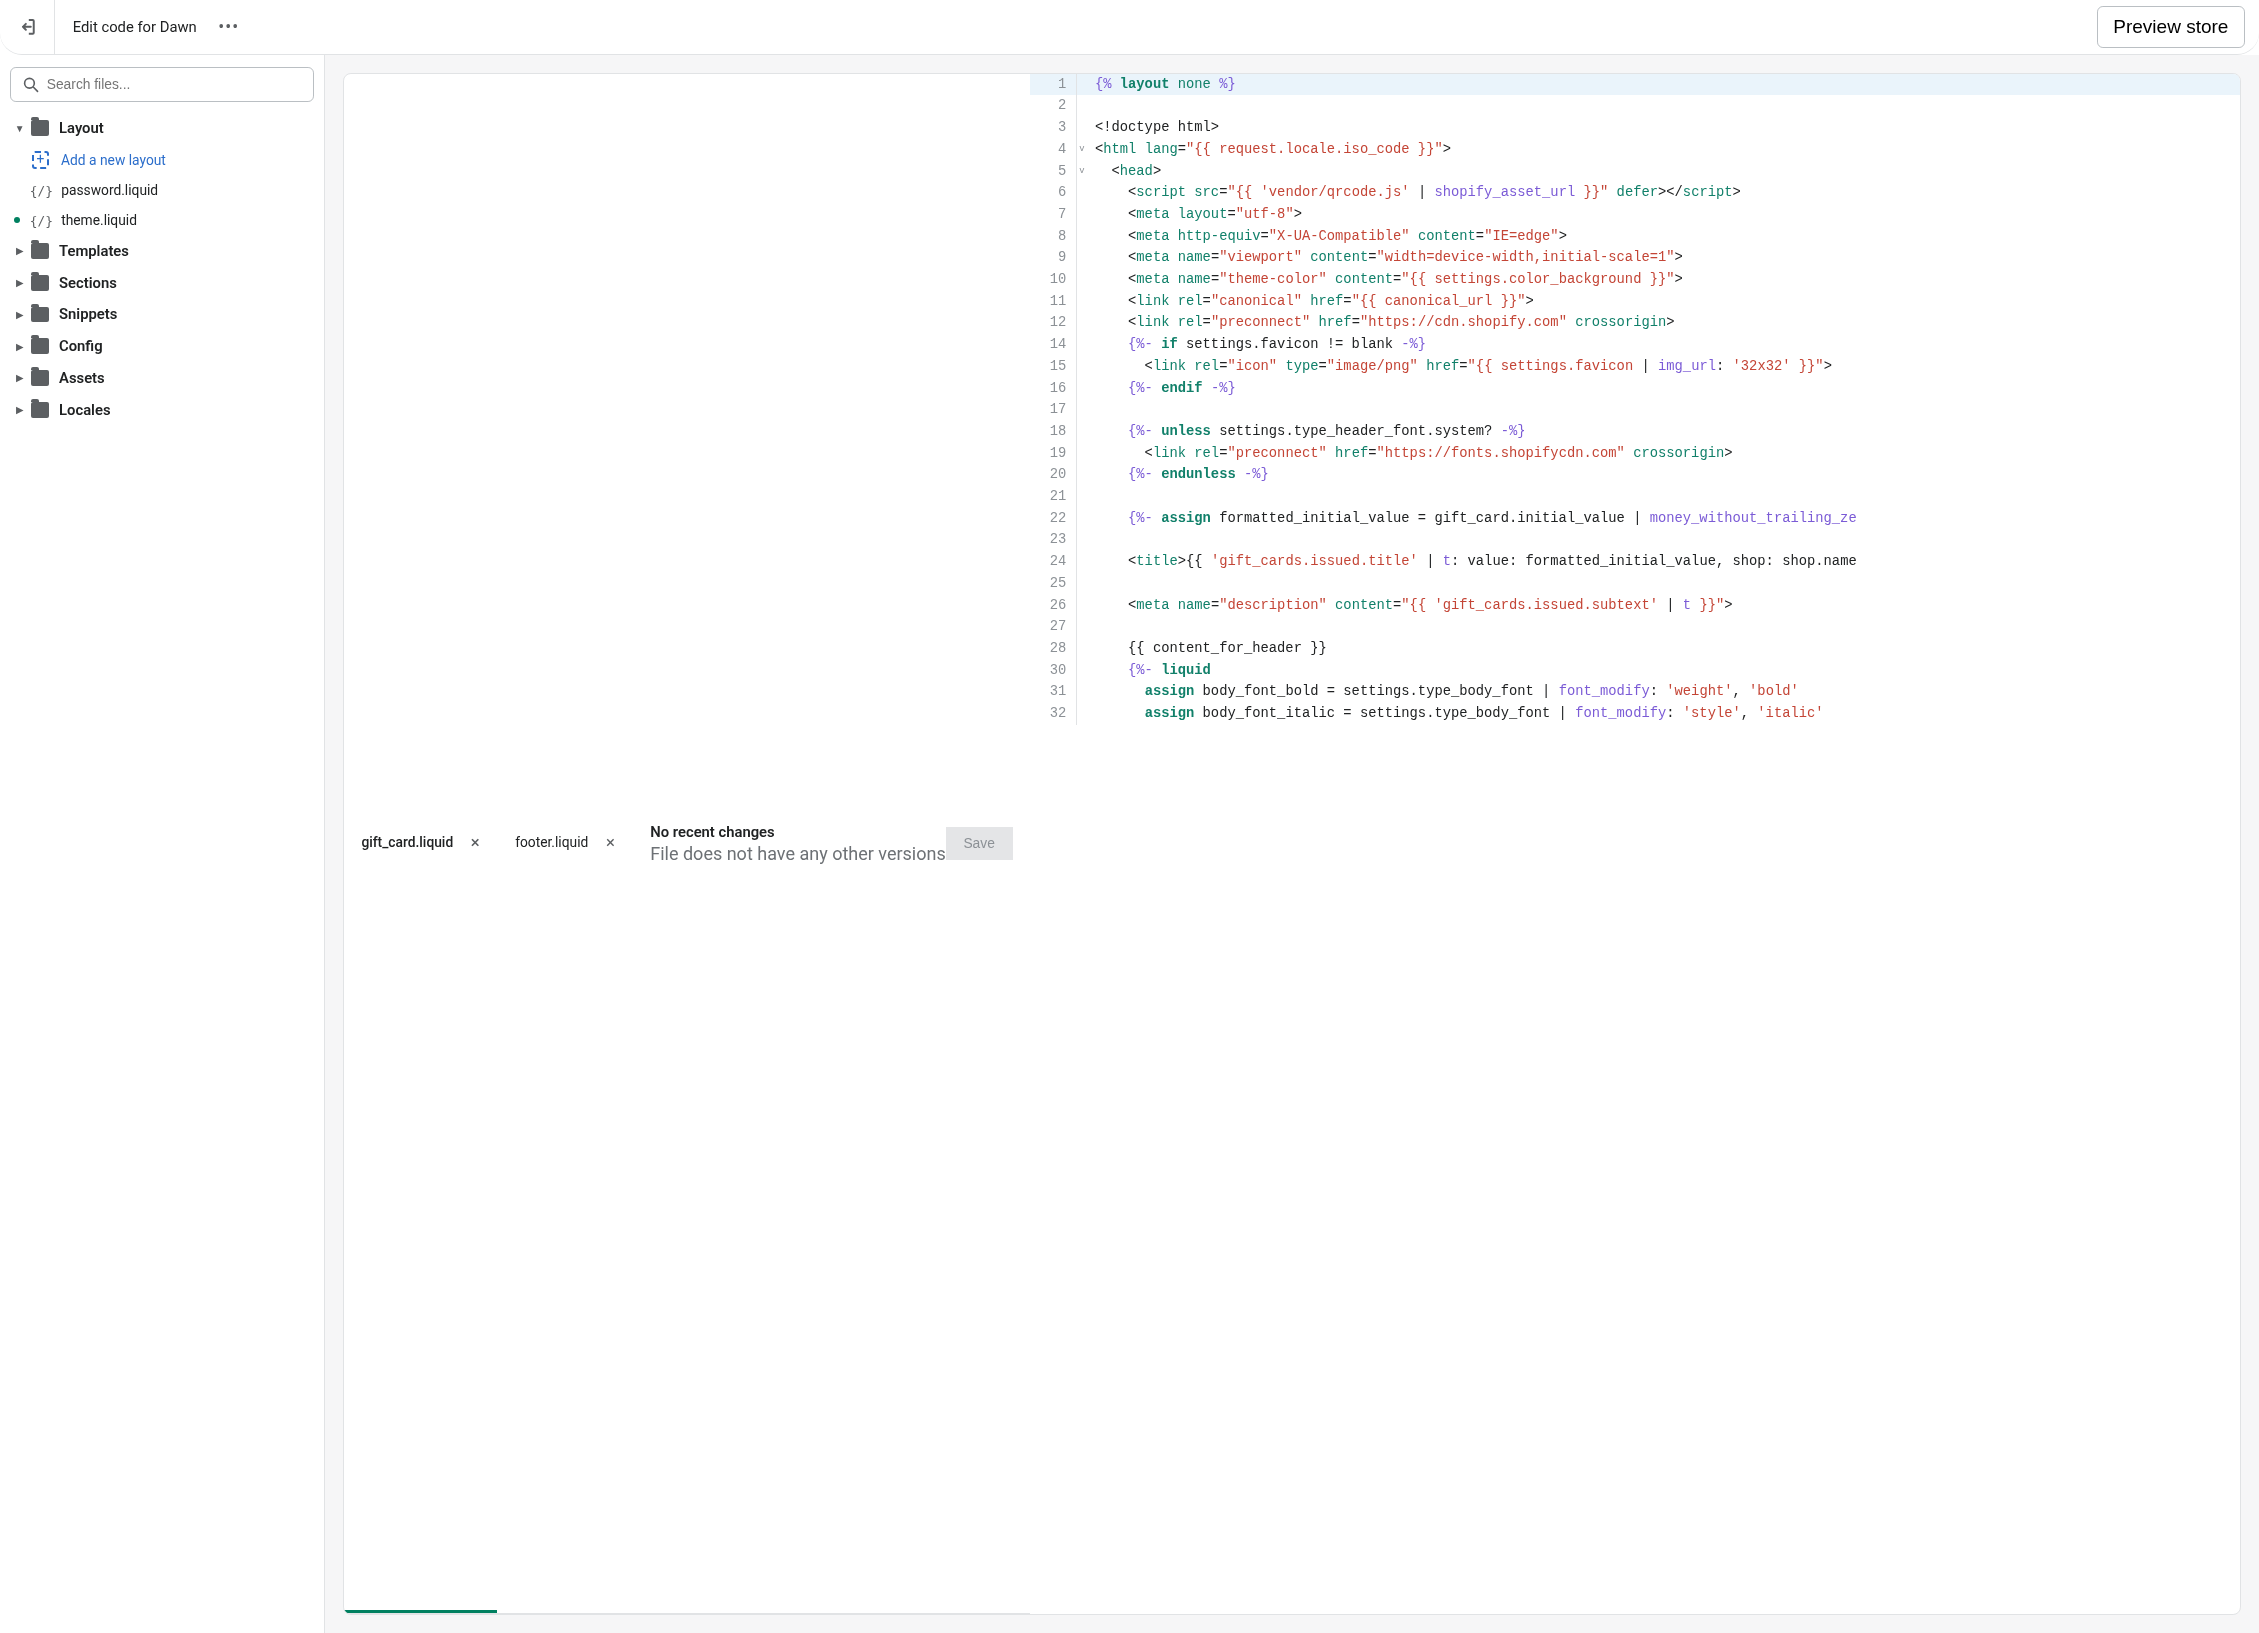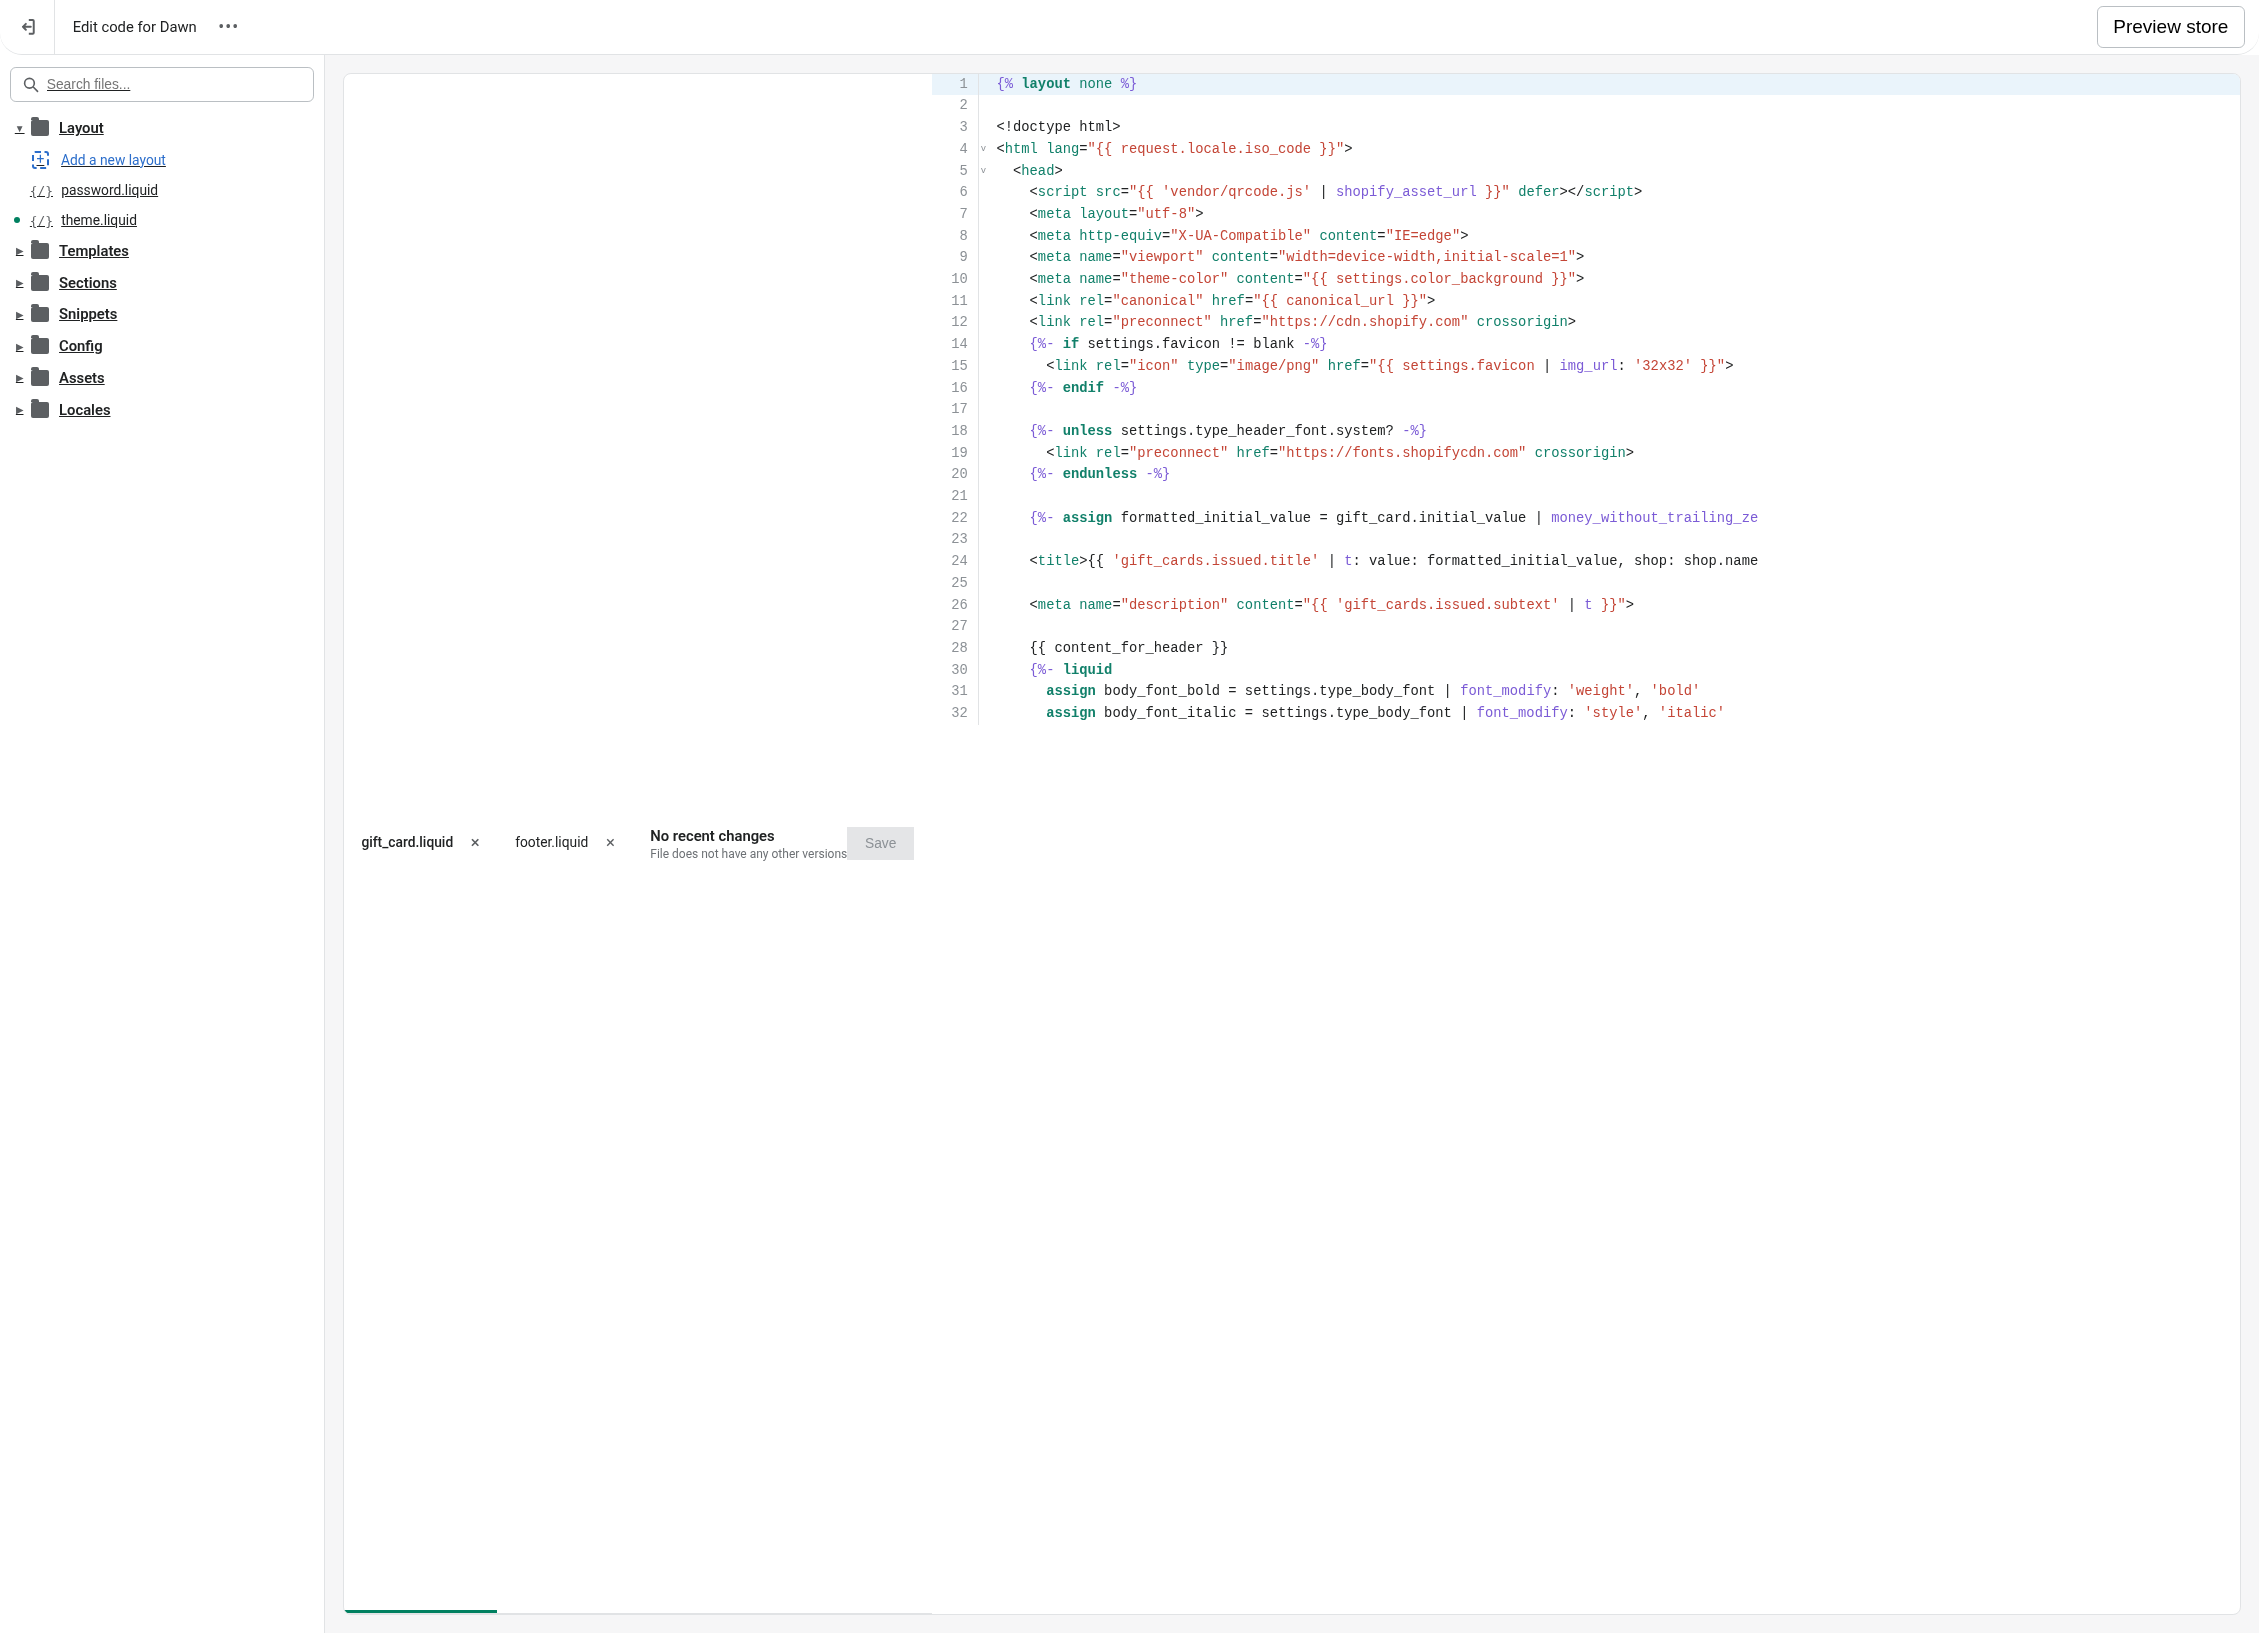--- a/index.html
+++ b/index.html
@@ -8,21 +8,21 @@
 
 .header { display: flex; align-items: center; height: 55px; border-bottom: 1px solid #e1e3e5; border-radius: 22px; }
 .back-btn { width: 55px; height: 55px; display: flex; align-items: center; justify-content: center; border-right: 1px solid #e1e3e5; cursor: pointer; }
 .title { padding: 0 17.7px; font-size: 14.8px; color: #202223; }
 .dots { cursor: pointer; color: #5c5f62; font-size: 17.7px; letter-spacing: 1px; padding: 0 3.9px; }
 .spacer { flex: 1; }
 .preview-btn { margin-right: 13.8px; padding: 8.9px 15.8px; border: 1px solid #babfc3; border-radius: 5.9px; background: #fff; font-size: 19px; cursor: pointer; font-weight: 500; }
 
 
 .body { display: flex; height: calc(100vh - 55px); }
-.sidebar { width: 325px; border-right: 1px solid #e1e3e5; padding: 11.8px 9.9px; overflow-y: auto; text-decoration: underline; }
+.sidebar { width: 325px; border-right: 1px solid #e1e3e5; padding: 11.8px 9.9px; overflow-y: auto; }
 .main { flex: 1; background: #f6f6f7; padding: 17.7px; overflow: hidden; display: flex; flex-direction: column; }
 
 
 .search { display: flex; align-items: center; border: 1px solid #babfc3; border-radius: 5.9px; padding: 7.9px 11.8px; margin-bottom: 9.9px; }
 .search input { border: none; outline: none; font-size: 13.8px; width: 100%; margin-left: 7.9px; color: #6d7175; }
 
 
 .tree-row { display: flex; align-items: center; padding: 6.9px 3.9px; cursor: pointer; border-radius: 3.9px; }
 .caret { width: 11.8px; display: inline-flex; justify-content: center; color: #5c5f62; font-size: 9.9px; }
 .folder-icon { width: 17.7px; height: 15.8px; background: #5c5f62; border-radius: 2px 2px 2px 2px; margin: 0 9.9px 0 5.9px; position: relative; }
@@ -36,21 +36,21 @@
 .file-row.rel { position: relative; }
 
 
 .editor-panel { background: #fff; border: 1px solid #e1e3e5; border-radius: 7.9px; flex: 1; display: flex; overflow: hidden; }
 .tabs { display: flex; border-bottom: 1px solid #e1e3e5; }
 .tab { display: flex; align-items: center; padding: 13.8px 17.7px; font-size: 13.8px; cursor: pointer; border-bottom: 3px solid transparent; }
 .tab.active { border-bottom-color: #008060; font-weight: 500; }
 .tab-close { margin-left: 17.7px; font-size: 16.7px; color: #5c5f62; cursor: pointer; }
 .info-bar { display: flex; align-items: center; padding: 13.8px 17.7px; border-bottom: 1px solid #e1e3e5; }
 .info-text .line1 { font-weight: 600; font-size: 14.8px; }
-.info-text .line2 { color: #6d7175; font-size: 12px; margin-top: 2px; }
+.info-text .line2 { color: #6d7175; font-size: 18px; margin-top: 2px; }
 .save-btn { margin-left: auto; padding: 8.9px 17.7px; background: #e4e5e7; color: #8c9196; border: none; border-radius: 0; font-size: 13.8px; cursor: default; }
 
 
 .code-area { flex: 1; overflow: auto; font-family: "SFMono-Regular", Consolas, "Liberation Mono", Menlo, monospace; font-size: 13.8px; line-height: 21.7px; }
 .code-line { display: flex; white-space: pre; }
 .code-line.hl { background: #eaf4fb; }
 .gutter { width: 47px; text-align: right; padding-right: 9.9px; color: #8c9196; user-select: none; border-right: 1px solid #e1e3e5; flex-shrink: 0; }
 .fold { width: 13.8px; color: #8c9196; font-size: 8.9px; padding-left: 2px; flex-shrink: 0; user-select: none; }
 .code { padding-left: 3.9px; }
 .tk-kw { color: #11806a; font-weight: 600; }

